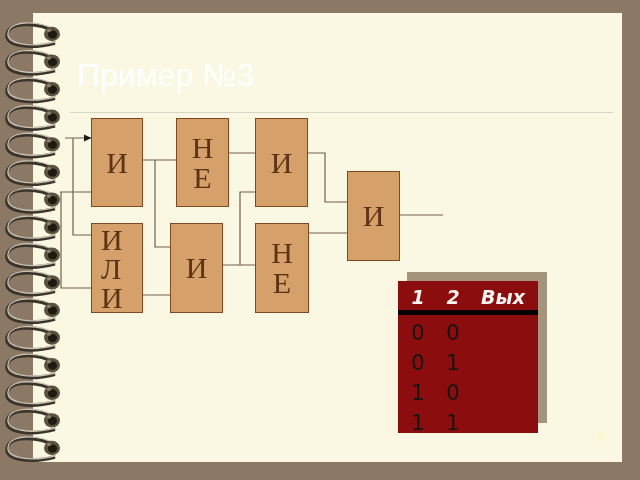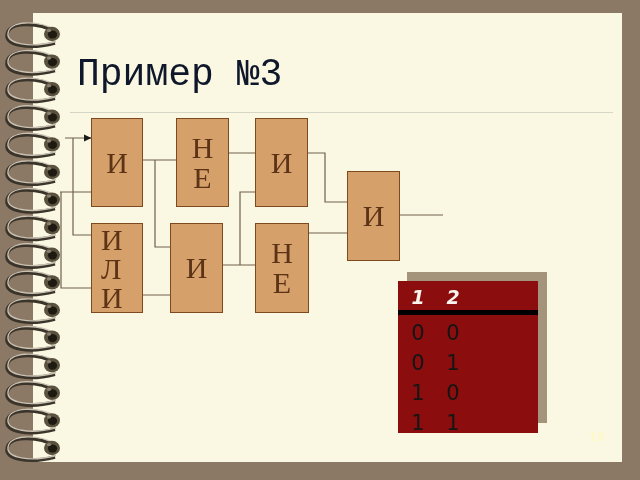--- a/index.html
+++ b/index.html
@@ -8,22 +8,22 @@
     background:#8C7965;
     font-family:"Liberation Sans", sans-serif;
   }
   .page {
     position:absolute; left:33px; top:13px; width:589px; height:449px;
     background:#FAF8E2;
   }
   .spiral-svg { position:absolute; left:0; top:0; }
   .slide-title {
     position:absolute; left:77px; top:54px;
-    font-family:Liberation Mono, monospace;
-    font-size:38px; line-height:42px; color:#0f172a;
+    font-family:Liberation Sans, sans-serif;
+    font-size:32px; line-height:42px; color:#ffffff;
   }
   .title-rule {
     position:absolute; left:70px; top:112px; width:543px; height:1px;
     background:#D6D6C6;
   }
   .wires-svg { position:absolute; left:0; top:0; pointer-events:none; }
   .gate {
     position:absolute; box-sizing:border-box;
     background:#D5A069; border:1.5px solid #7C4A1E;
     display:flex; align-items:center; justify-content:center;
@@ -132,20 +132,21 @@
 <div class="gate g-and3">И</div>
 <div class="gate g-not2">Н
 Е</div>
 <div class="gate g-and4">И</div>
 
 <div class="tbl-shadow"></div>
 <div class="truth-table">
   <div class="t-head">
     <div class="c1">1</div>
     <div class="c2">2</div>
+    <div class="c3">Вых</div>
   </div>
   <div class="t-bar"></div>
   <div class="t-rows">
     <div class="t-row">
       <div class="c1">0</div>
       <div class="c2">0</div>
       <div class="c3"></div>
     </div>
     <div class="t-row">
       <div class="c1">0</div>

